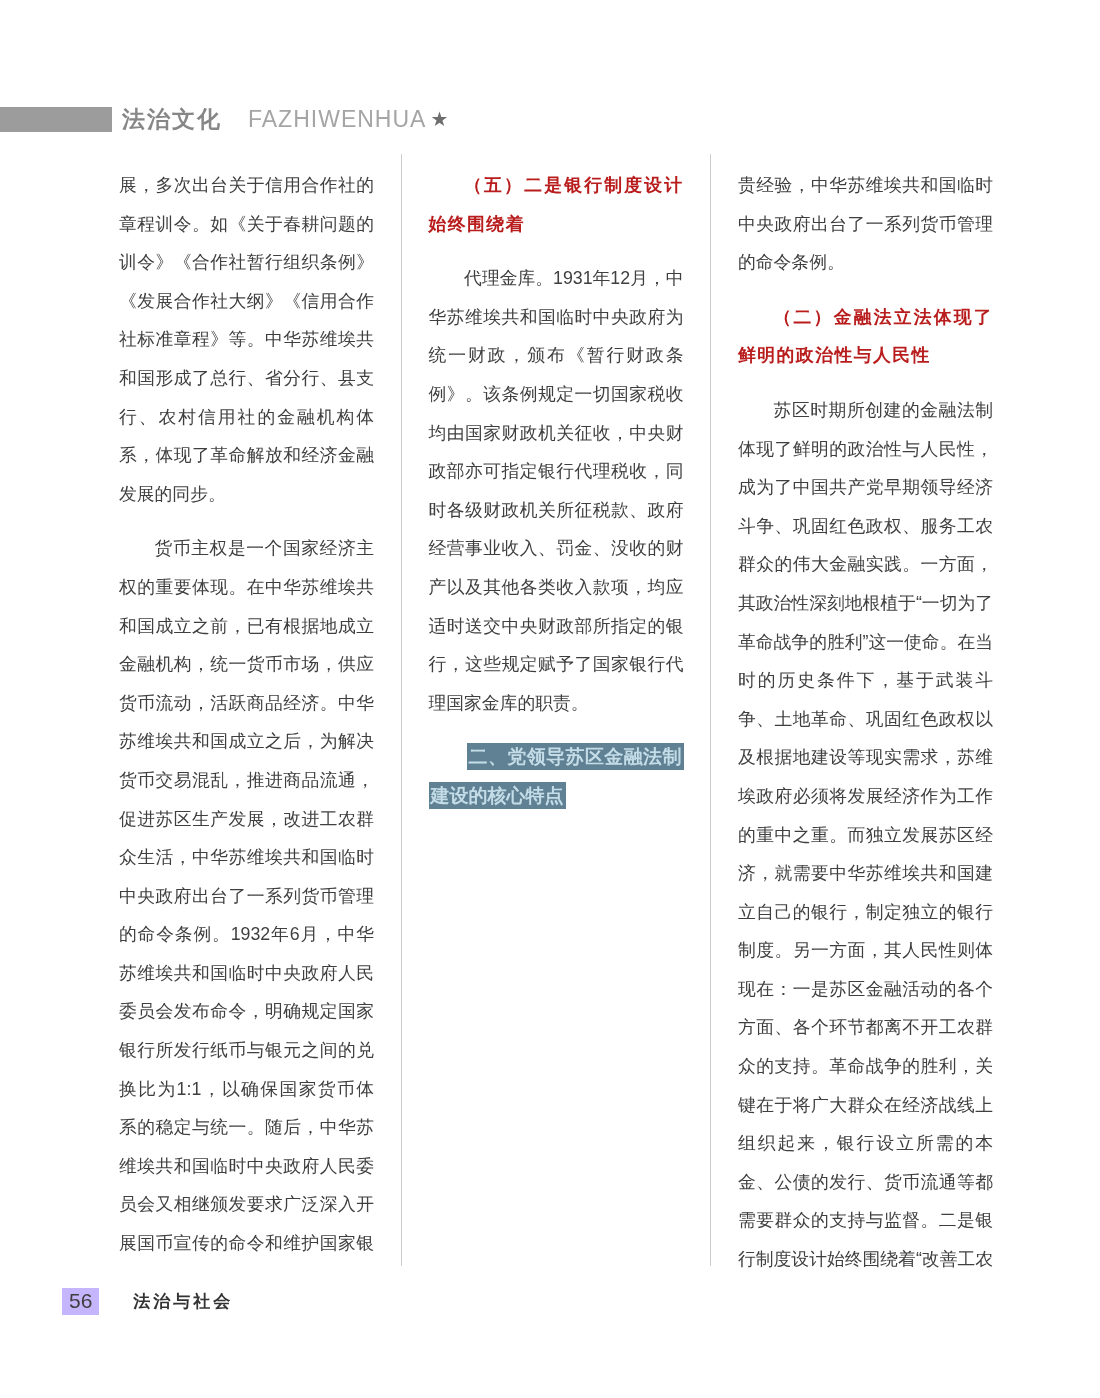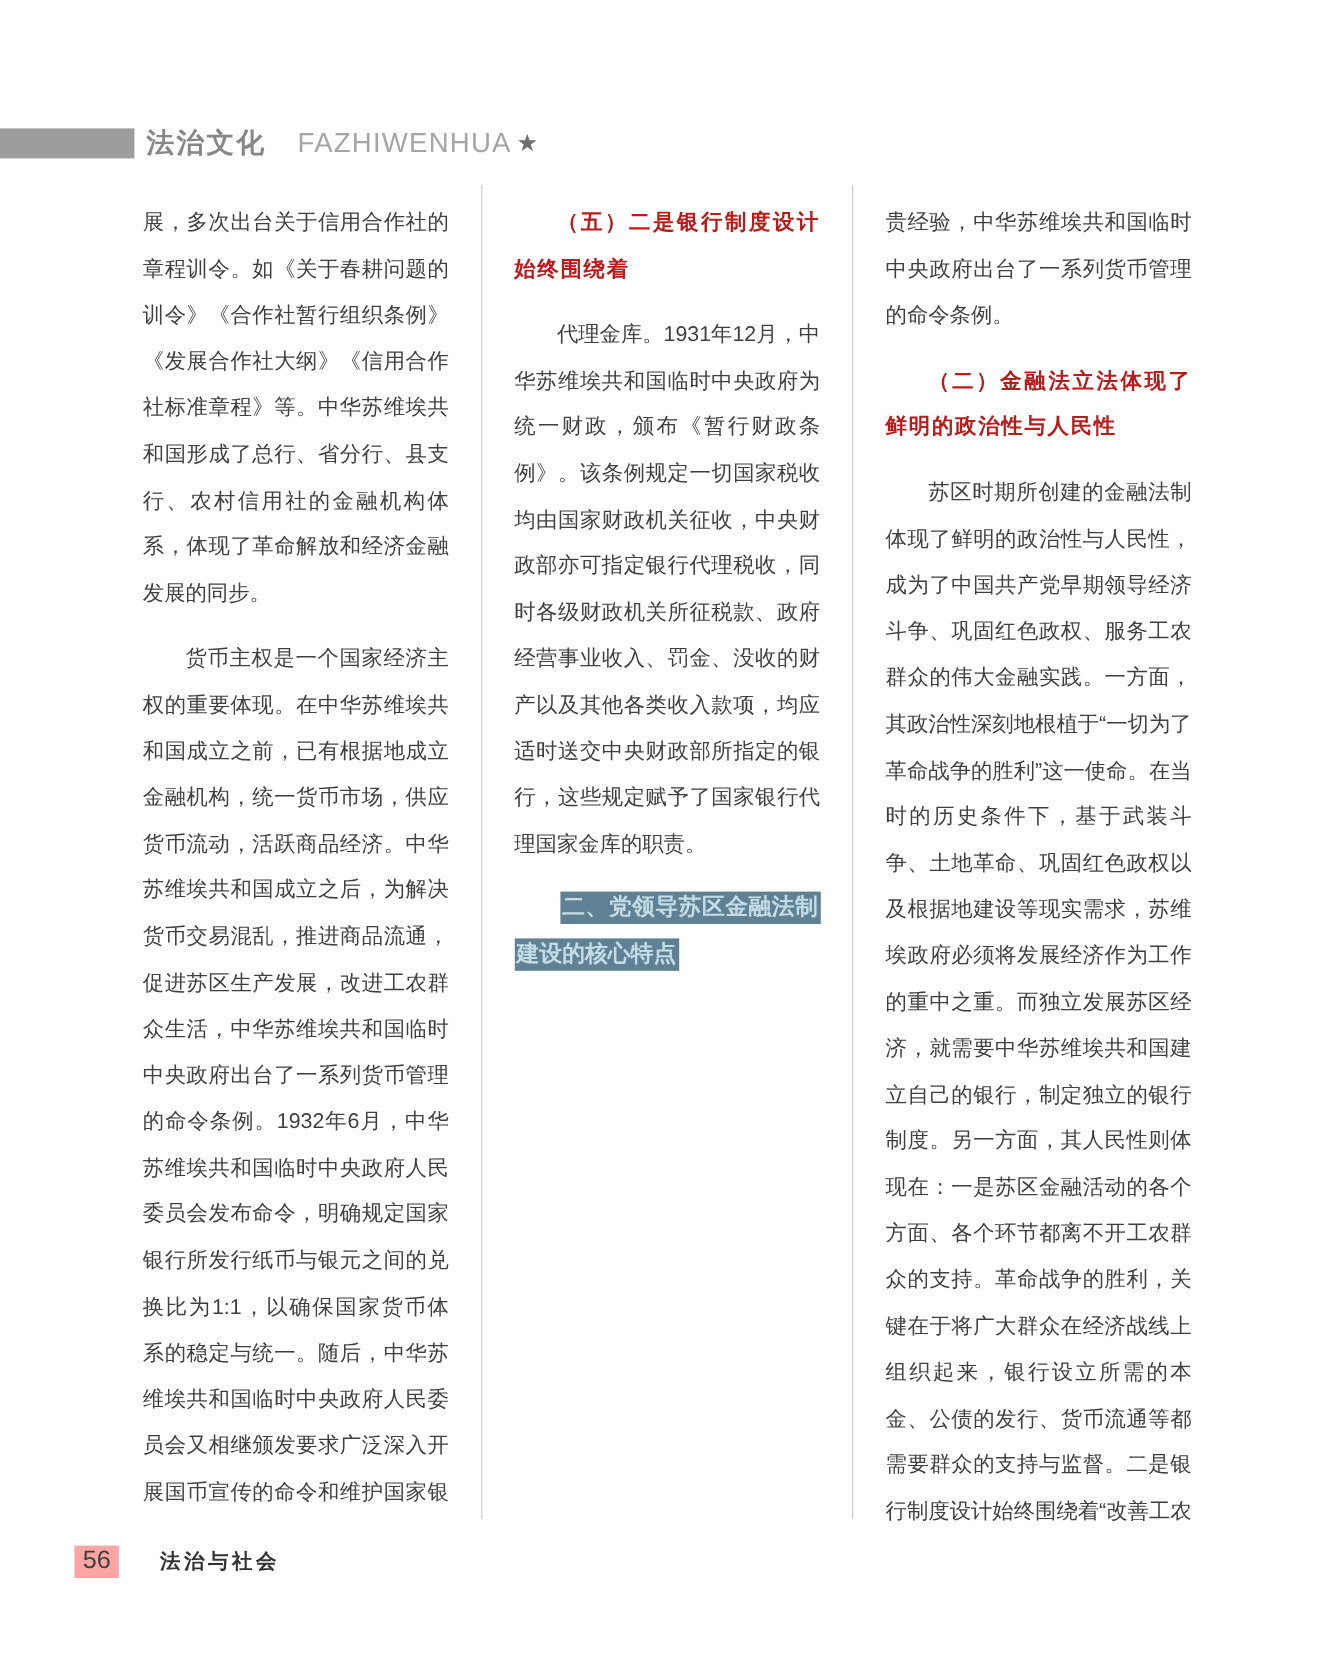--- a/index.html
+++ b/index.html
@@ -68,17 +68,17 @@
       </div>
     <div class="divider" style="background: rgb(204, 204, 204);"></div>
     <div class="col">
         <p class="body-cont">贵经验，中华苏维埃共和国临时中央政府出台了一系列货币管理的命令条例。</p>
         <p class="subheading">（二）金融法立法体现了鲜明的政治性与人民性</p>
         <p class="body">苏区时期所创建的金融法制体现了鲜明的政治性与人民性，成为了中国共产党早期领导经济斗争、巩固红色政权、服务工农群众的伟大金融实践。一方面，其政治性深刻地根植于“一切为了革命战争的胜利”这一使命。在当时的历史条件下，基于武装斗争、土地革命、巩固红色政权以及根据地建设等现实需求，苏维埃政府必须将发展经济作为工作的重中之重。而独立发展苏区经济，就需要中华苏维埃共和国建立自己的银行，制定独立的银行制度。另一方面，其人民性则体现在：一是苏区金融活动的各个方面、各个环节都离不开工农群众的支持。革命战争的胜利，关键在于将广大群众在经济战线上组织起来，银行设立所需的本金、公债的发行、货币流通等都需要群众的支持与监督。二是银行制度设计始终围绕着“改善工农群众生活”这一领域。通过取缔高利贷、提供低利贷款、建立信用合作社等手段，为工农群众提供基本金融服务，体现了“金融为民”的理念。</p>
       </div>
   </div>
 
   <div class="footer">
-    <span class="footer-pagenum" style="background: #fca5a5;">56</span>
+    <span class="footer-pagenum" style="background: #c4b5fd;">56</span>
     <span class="footer-journal">法治与社会</span>
   </div>
 
 </div>
 
 </body></html>

